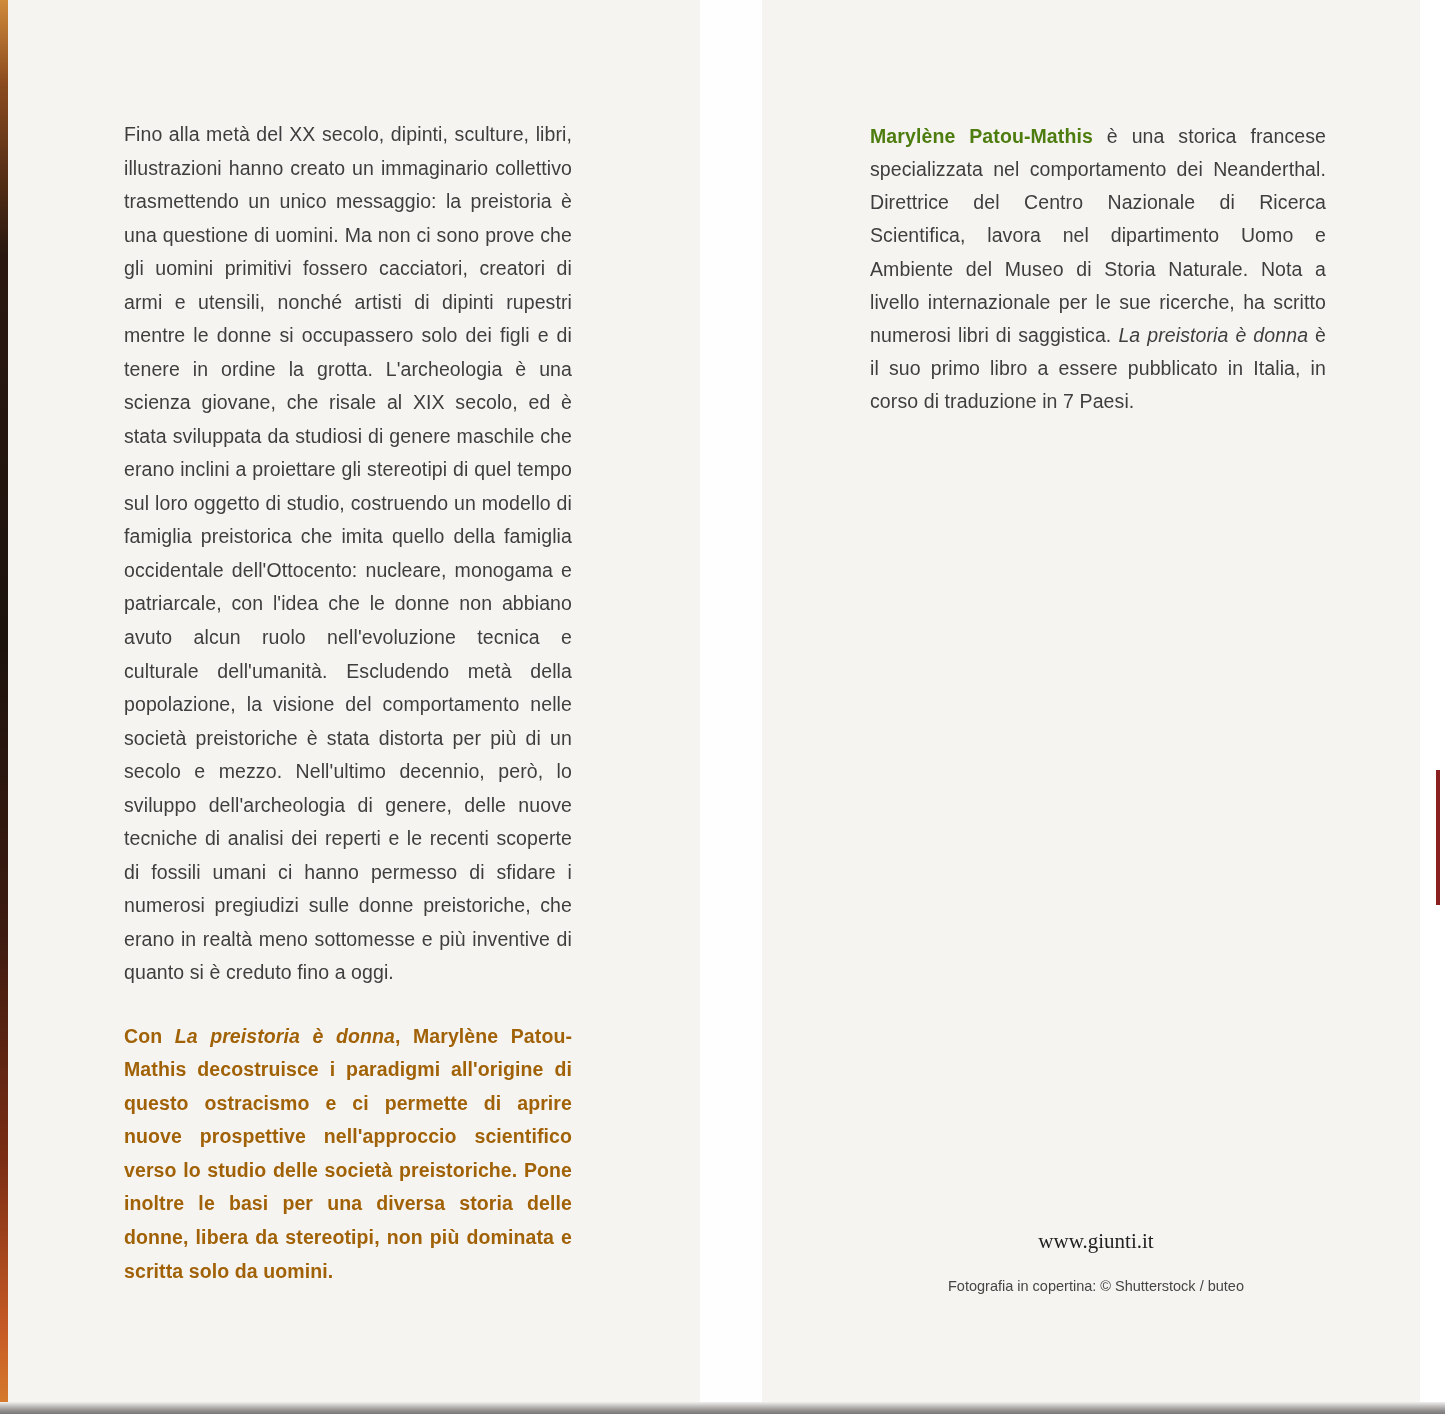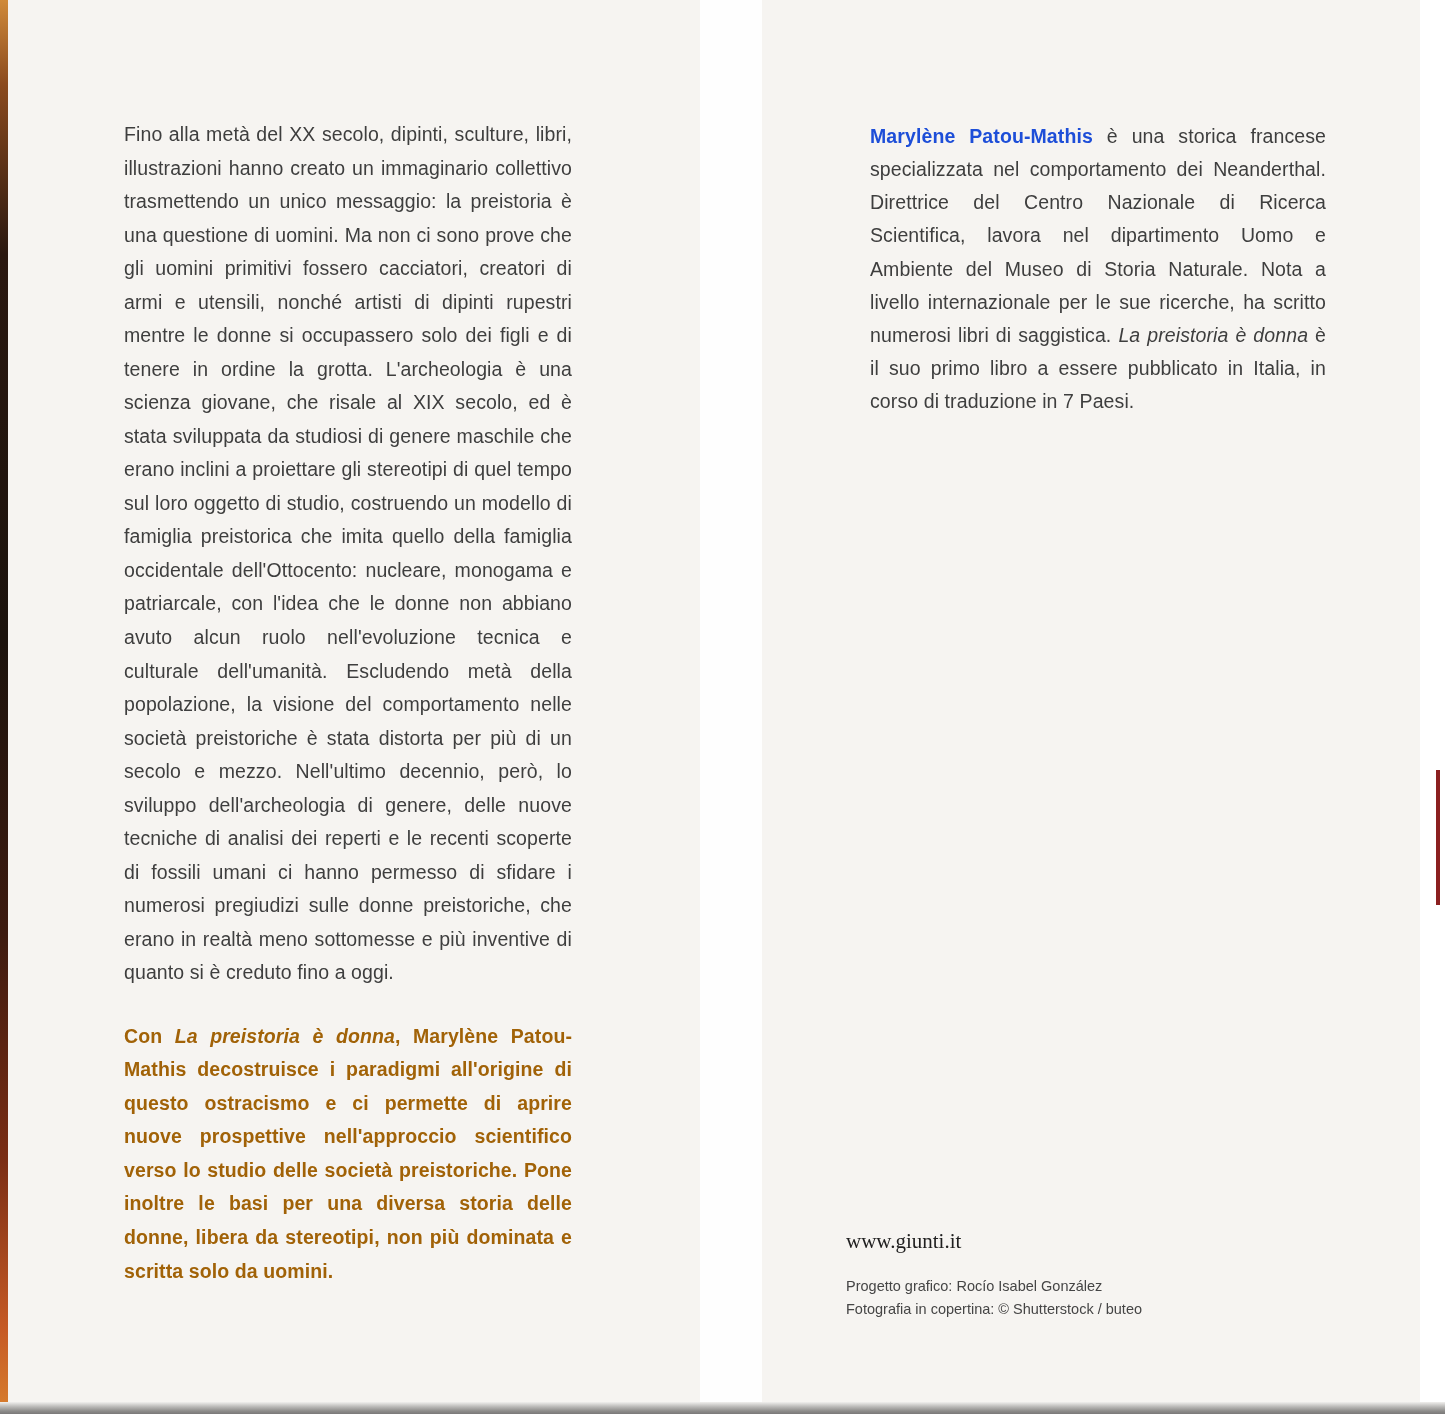--- a/index.html
+++ b/index.html
@@ -98,29 +98,29 @@
     left: 108px;   
     top: 120px;
     width: 456px;
     margin: 0;
     color: #3e3e3e;
     font-size: 19.5px;
     line-height: 1.70;
     text-align: justify;
     letter-spacing: 0.1px;
   }
-  .bio strong { color: #1d4ed8; }
+  .bio strong { color: #4d7c0f; }
 
   
   .footer {
     position: absolute;
     left: 84px;    
     top: 1228px;
     width: 500px;
-    text-align: left;
+    text-align: center;
     color: #1f1f1f;
   }
   .footer .website {
     font-family: "Liberation Serif", serif;
     font-size: 21px;
     line-height: 1.3;
   }
   .footer .ebook {
     font-family: "Liberation Serif", serif;
     font-size: 20px;
@@ -148,21 +148,20 @@
 </div>
 
 <div class="gutter"></div>
 
 <div class="flap flap-right">
   <p class="bio"><strong>Marylène Patou-Mathis</strong><span> è una storica francese specializzata nel comportamento dei Neanderthal. Direttrice del Centro Nazionale di Ricerca Scientifica, lavora nel dipartimento Uomo e Ambiente del Museo di Storia Naturale. Nota a livello internazionale per le sue ricerche, ha scritto numerosi libri di saggistica. </span><em>La preistoria è donna</em><span> è il suo primo libro a essere pubblicato in Italia, in corso di traduzione in 7 Paesi.</span></p>
 
   <div class="footer">
     <div class="website">www.giunti.it</div>
     <div class="credits">
-      <div>Progetto grafico: Rocío Isabel González</div>
       <div>Fotografia in copertina: © Shutterstock / buteo</div>
     </div>
   </div>
 </div>
 
 <div class="right-margin"></div>
 <div class="red-tick"></div>
 <div class="bottom-edge"></div>
 
 </body></html>

